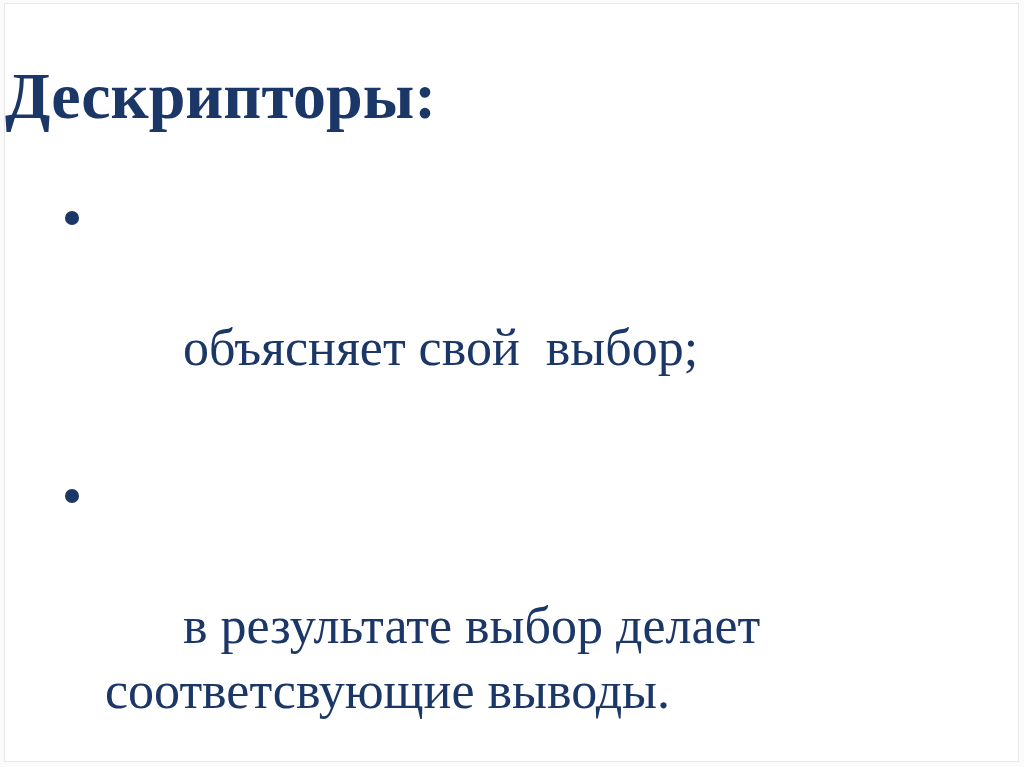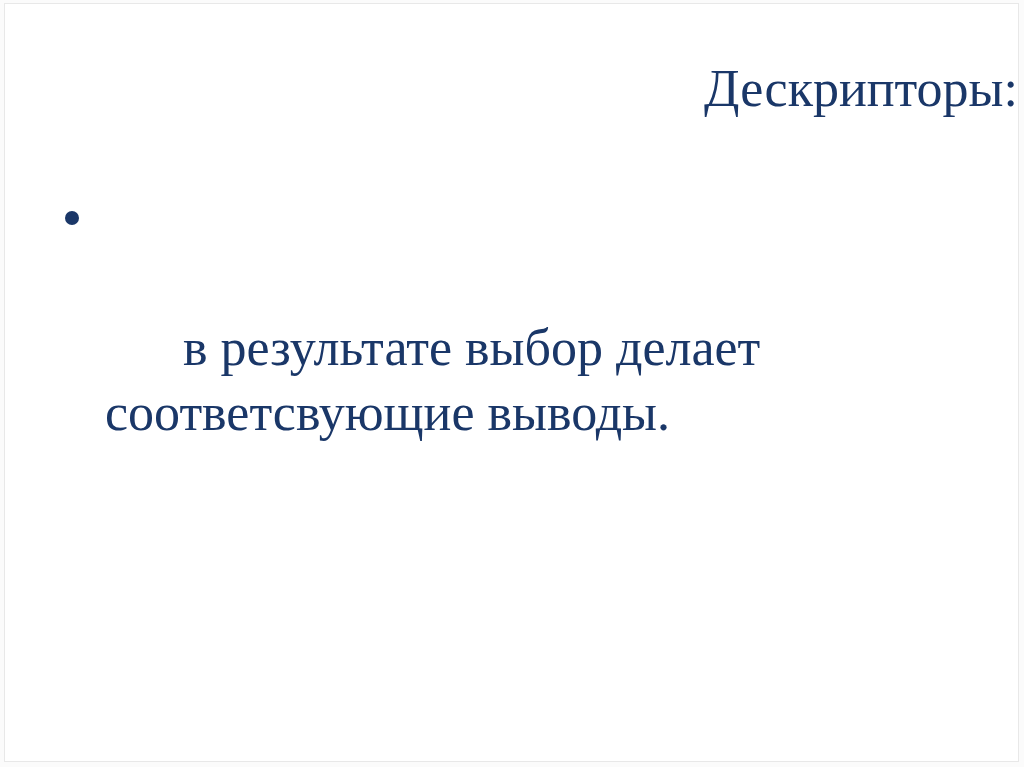--- a/index.html
+++ b/index.html
@@ -19,23 +19,23 @@
     position:absolute;
     left:4px;top:3px;
     width:1015px;height:759px;
     background:var(--slide-bg);
     border:1px solid var(--border);
   }
   .slide-title{
     position:absolute;
     top:56px;left:0;
     width:100%;
-    text-align:right;
-    font-size:52px;
-    font-weight:normal;
+    text-align:left;
+    font-size:66px;
+    font-weight:bold;
     line-height:1.1;
     color:var(--text-navy);
     letter-spacing:0px;
   }
   .bullet-list{
     position:absolute;
     left:100px;top:181px;
     width:800px;
     list-style:none;
   }
@@ -61,16 +61,20 @@
 </style>
 </head>
 <body>
 
 <div class="slide">
   <h1 class="slide-title">Дескрипторы:</h1>
 
   <ul class="bullet-list">
     <li class="bullet-item">
       <span class="bullet-dot"></span>
+      <span class="bullet-text">объясняет свой  выбор;</span>
+    </li>
+    <li class="bullet-item">
+      <span class="bullet-dot"></span>
       <span class="bullet-text">в результате выбор делает соответсвующие выводы.</span>
     </li>
   </ul>
 </div>
 
 </body></html>

